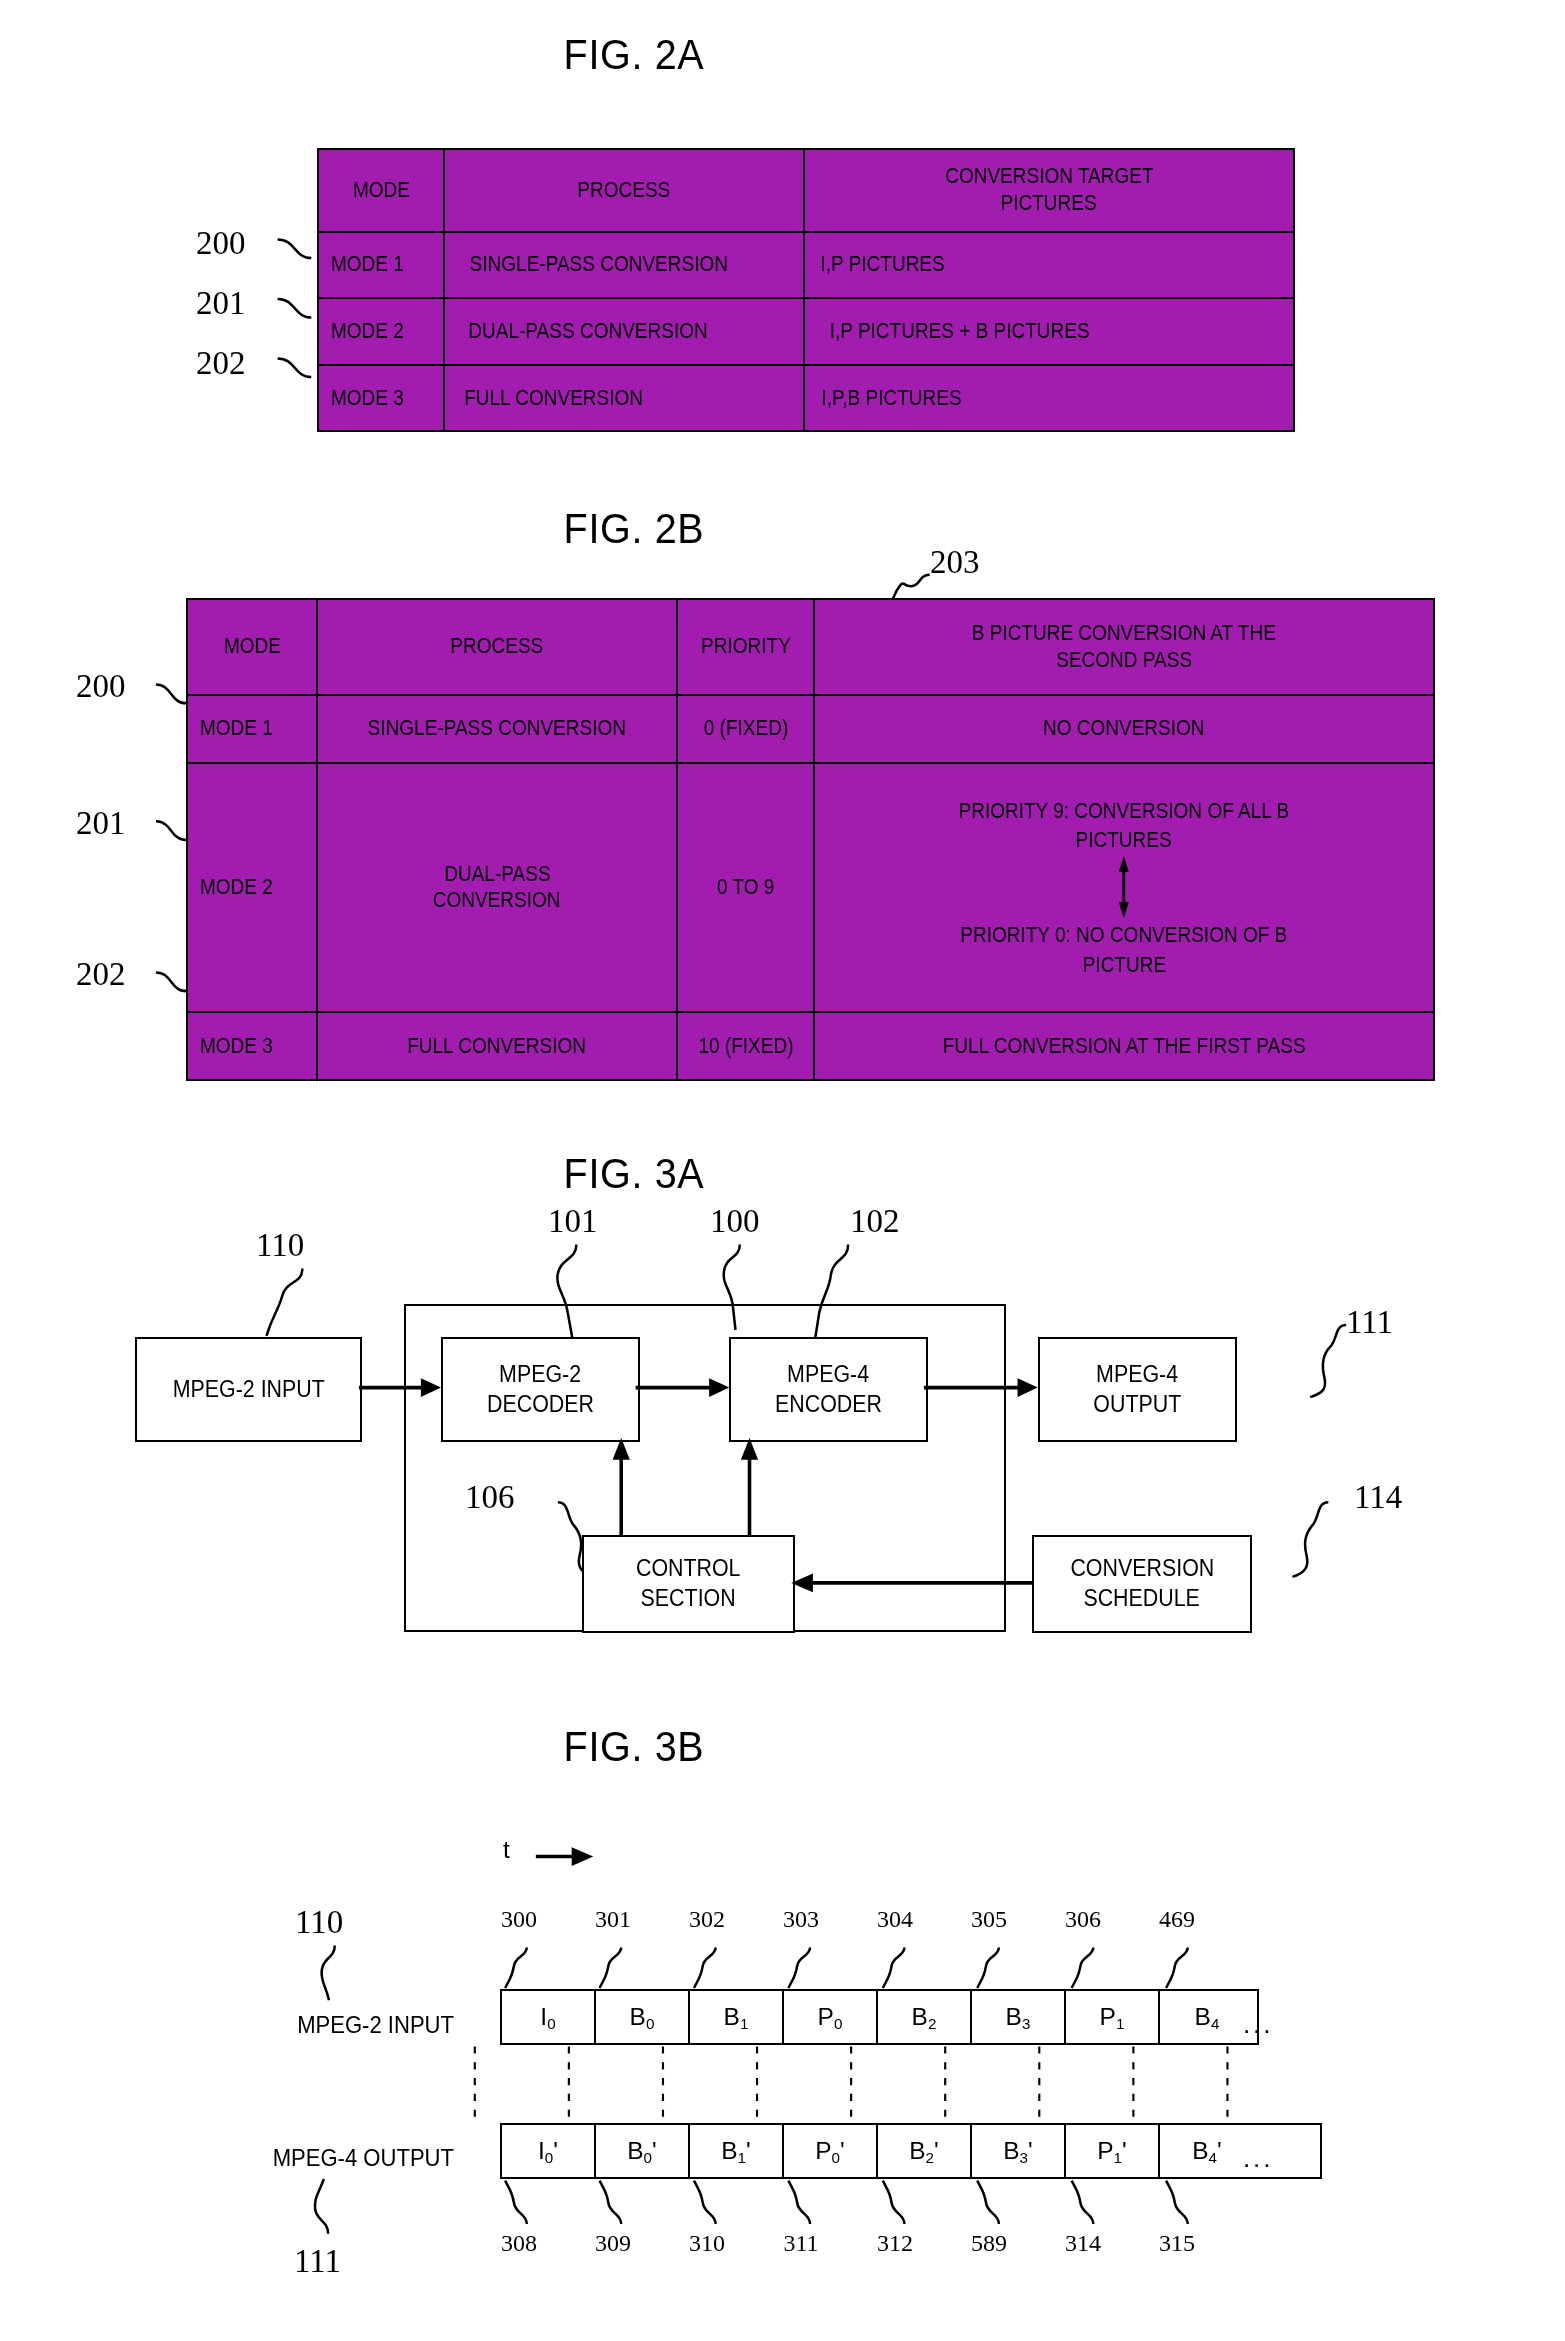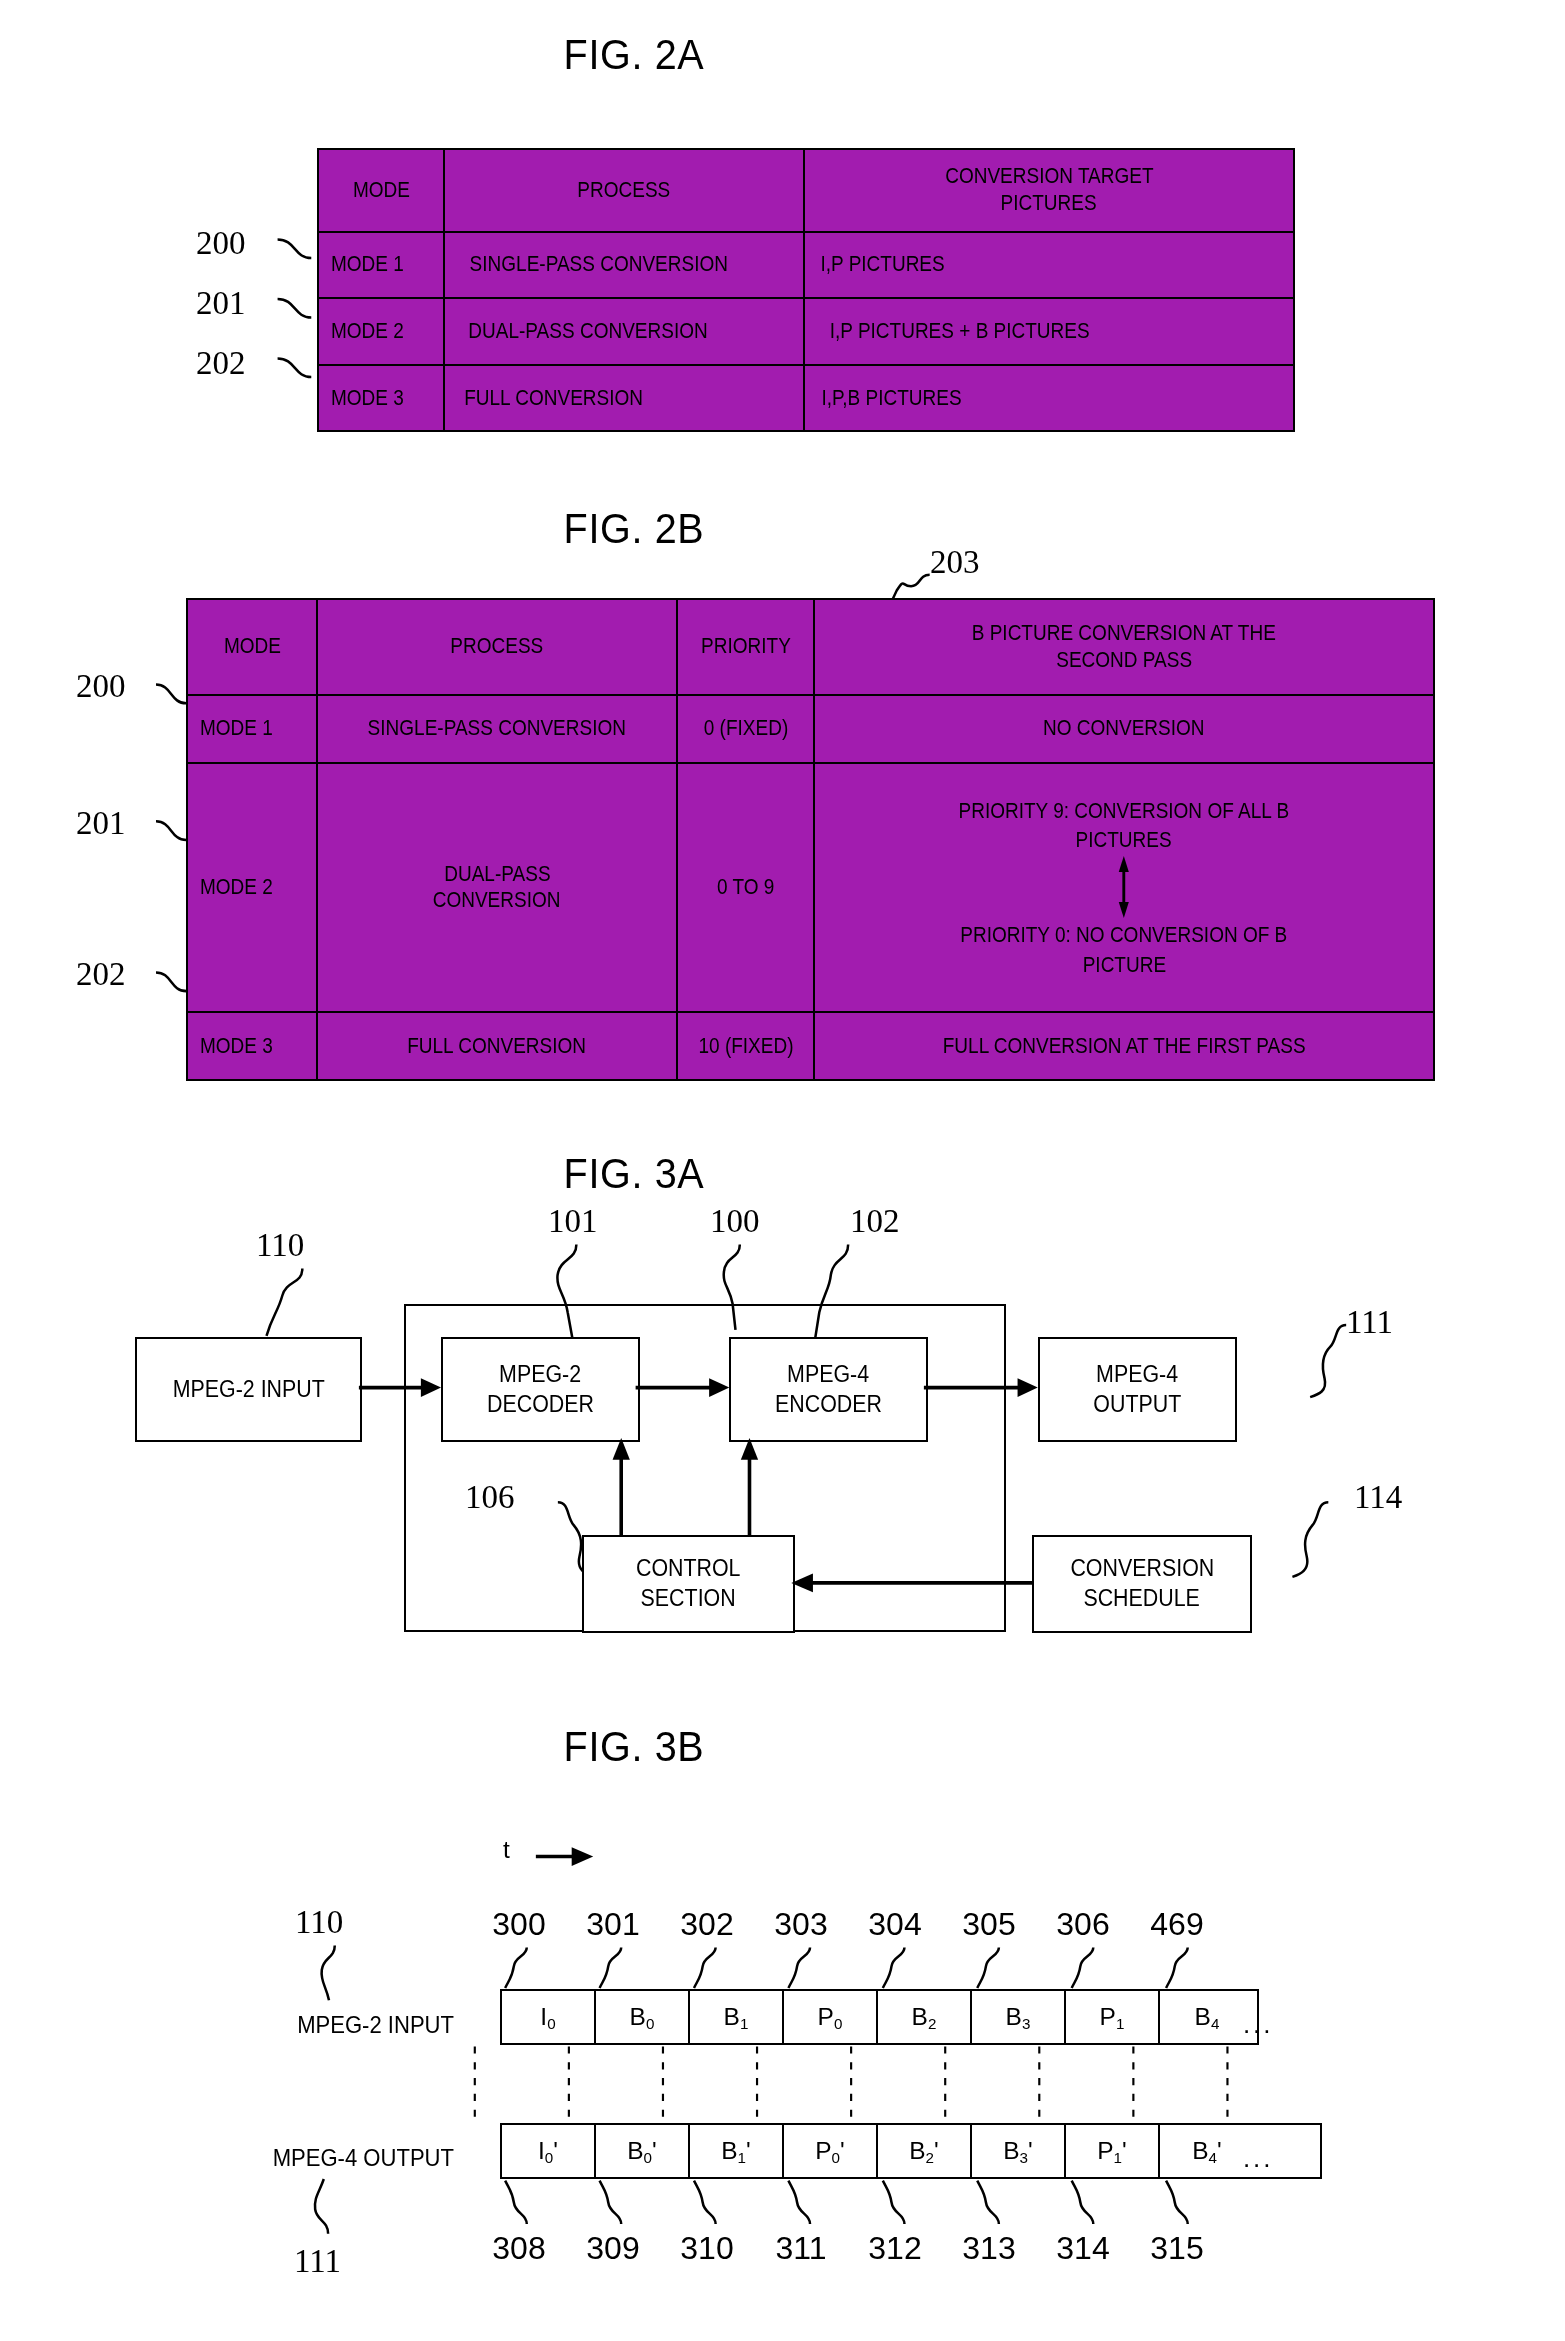--- a/index.html
+++ b/index.html
@@ -141,22 +141,22 @@
     font-family: "Liberation Sans", sans-serif;
   }
   .tlabel {
     position: absolute;
     font-size: 24.5px;
     font-family: "Liberation Sans", sans-serif;
   }
   .numrow {
     position: absolute;
     display: flex;
-    font-size: 32px;
-    font-family: Liberation Sans, sans-serif;
+    font-size: 24px;
+    font-family: Liberation Serif, serif;
   }
   .numrow span {
     flex: 0 0 auto;
     width: 94px;
     text-align: center;
   }
 </style>
 </head>
 <body>
 
@@ -559,19 +559,19 @@
       <path d="M963,2 C969,14 973,18 975,32 C977,48 993,48 993,62"></path>
     </g>
   </svg>
 
   <div class="numrow" style="left:472px; top:2230px;">
     <span>308</span>
     <span>309</span>
     <span>310</span>
     <span>311</span>
     <span>312</span>
-    <span>313</span>
+    <span>589</span>
     <span>314</span>
     <span>315</span>
   </div>
 
 </div>
 
 
 </body></html>

